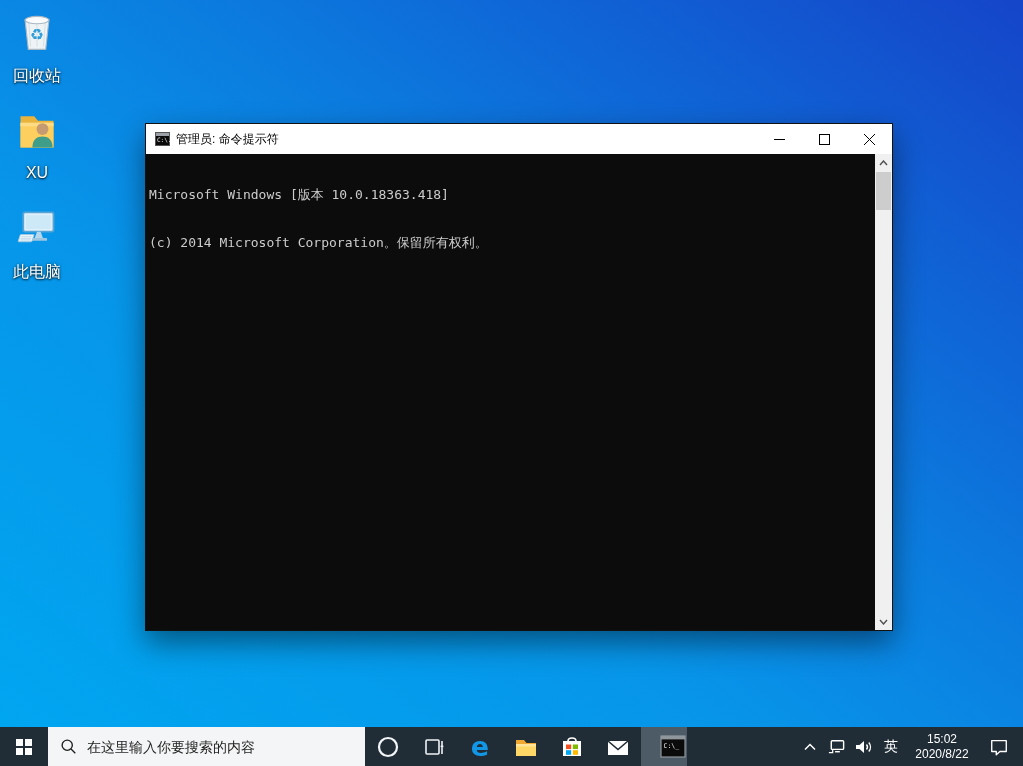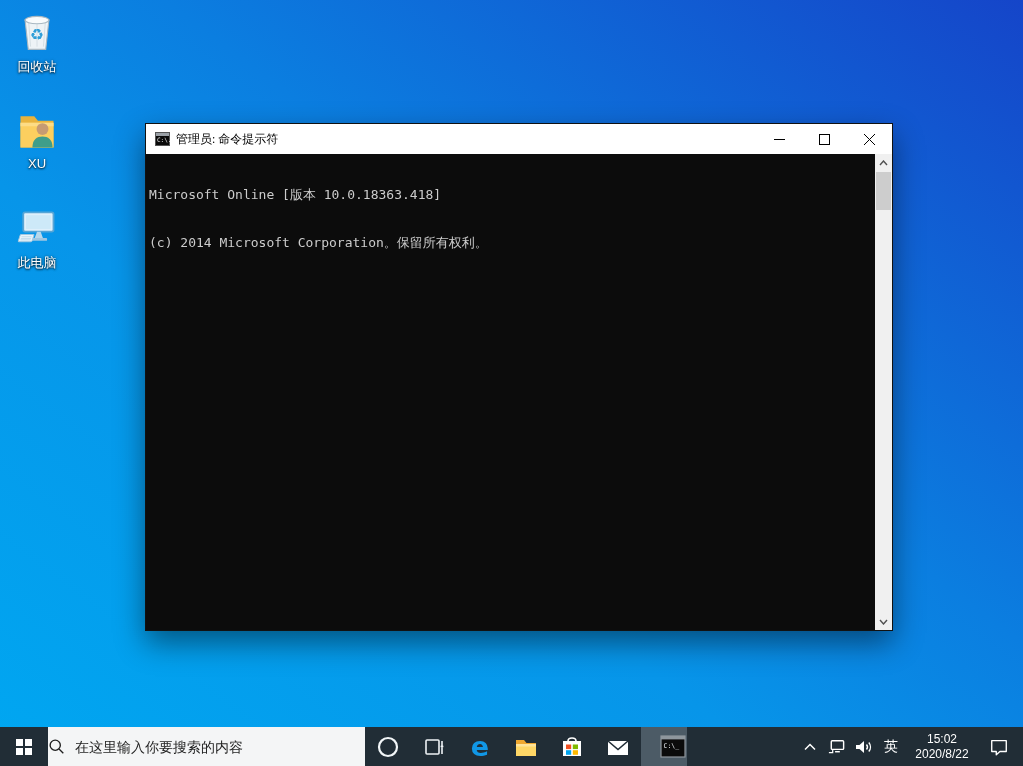--- a/index.html
+++ b/index.html
@@ -6,53 +6,53 @@
   html,body { width:1023px; height:766px; overflow:hidden; }
   body {
     font-family:"Liberation Sans","DejaVu Sans",sans-serif;
     position:relative;
     background:linear-gradient(to top right,#00a7f1 0%,#0795e9 38%,#0b7ee0 58%,#1545c9 100%);
   }
 
   
   .desktop-icon { position:absolute; left:1px; width:72px; text-align:center; cursor:default; }
   .di-glyph { width:48px; height:48px; margin:0 auto; display:flex; align-items:center; justify-content:center; }
-  .di-label { margin-top:2px; font-size:13px; color:#fff; text-shadow:0 1px 2px rgba(0,0,0,.85),0 0 3px rgba(0,0,0,.5); }
+  .di-label { margin-top:10px; font-size:16px; color:#fff; text-shadow:0 1px 2px rgba(0,0,0,.85),0 0 3px rgba(0,0,0,.5); }
 
   
   .cmd-window {
     position:absolute; left:145px; top:123px; width:748px; height:508px;
     border:1px solid rgba(20,20,20,.65);
     box-shadow:0 12px 28px rgba(0,0,0,.45);
     display:flex; flex-direction:column; background:#0c0c0c;
   }
   .titlebar { height:30px; background:#ffffff; display:flex; align-items:center; flex:0 0 30px; }
   .titlebar-icon { width:15px; height:14px; margin:0 6px 0 9px; position:relative; background:#0a0a0a; border:1px solid #555; }
   .titlebar-icon::before { content:""; position:absolute; left:0; right:0; top:0; height:3px; background:#9aa0a6; }
   .titlebar-icon span { position:absolute; left:1px; top:4px; font-family:"DejaVu Sans Mono",monospace; font-size:6px; color:#e8e8e8; line-height:1; }
-  .titlebar-text { font-size:12px; color:#000; flex:1 1 auto; white-space:nowrap;font-family:Liberation Serif, serif; }
+  .titlebar-text { font-size:12px; color:#000; flex:1 1 auto; white-space:nowrap; }
   .win-btn { width:45px; height:30px; display:flex; align-items:center; justify-content:center; }
   .win-btn svg { display:block; }
 
   .console { position:relative; flex:1 1 auto; background:#0c0c0c; overflow:hidden; }
   .console-text { position:absolute; left:3px; top:1px; right:20px; font-family:"DejaVu Sans Mono",monospace; font-size:13px; line-height:16px; color:#cccccc; white-space:pre; }
   .console-line { min-height:16px; }
 
   .scrollbar { position:absolute; top:0; right:0; bottom:0; width:17px; background:#f0f0f0; }
   .sb-arrow { position:absolute; left:0; width:17px; height:17px; display:flex; align-items:center; justify-content:center; }
   .sb-up { top:0; } .sb-down { bottom:0; }
   .sb-thumb { position:absolute; left:1px; top:18px; width:15px; height:38px; background:#cdcdcd; }
 
   
   .taskbar { position:absolute; left:0; right:0; bottom:0; height:39px; background:#212d36; display:flex; align-items:stretch; z-index:5; }
   .tb-btn { display:flex; align-items:center; justify-content:center; }
   .start-btn { width:48px; }
   .start-logo { display:grid; grid-template-columns:7px 7px; grid-template-rows:7px 7px; gap:2px; }
   .start-logo i { background:#fff; }
-  .search-box { width:317px; background:#f4f5f6; display:flex; align-items:center; }
+  .search-box { width:317px; background:#f4f5f6; display:flex; align-items:center; padding-left:12px; }
   .search-box svg { flex:0 0 auto; }
   .search-input { border:none; outline:none; background:transparent; font-size:14px; color:#111; margin-left:10px; width:260px; font-family:"Liberation Sans","DejaVu Sans",sans-serif; }
   .search-input::placeholder { color:#1f1f1f; opacity:1; }
   .app-btn { width:46px; }
   .app-btn.active { background:#4c5b66;justify-content:flex-end; }
   .edge-e { font-size:27px; font-weight:bold; color:#1197e6; line-height:1; font-family:"DejaVu Sans",sans-serif; }
   .tb-spacer { flex:1 1 auto; }
   .tray-btn { display:flex; align-items:center; justify-content:center; color:#fff; }
   .ime { font-size:14px; width:28px; }
   .clock { width:74px; flex-direction:column; font-size:12px; line-height:15px; text-align:left; }
@@ -120,21 +120,21 @@
     </div>
     <div class="win-btn">
       <svg width="11" height="11" viewBox="0 0 11 11">
           <path d="M0 0 L11 11 M11 0 L0 11" stroke="#000" stroke-width="1"></path>
         </svg>
     </div>
   </div>
 
   <div class="console">
     <div class="console-text">
-      <div class="console-line">Microsoft Online [版本 10.0.18363.418]</div>
+      <div class="console-line">Microsoft Windows [版本 10.0.18363.418]</div>
       <div class="console-line">(c) 2014 Microsoft Corporation。保留所有权利。</div>
       <div class="console-line"></div>
     </div>
     <div class="scrollbar">
       <div class="sb-arrow sb-up">
         <svg width="9" height="6" viewBox="0 0 9 6">
             <path d="M1 5 L4.5 1 L8 5" fill="none" stroke="#505050" stroke-width="1.4"></path>
           </svg>
       </div>
       <div class="sb-thumb"></div>

